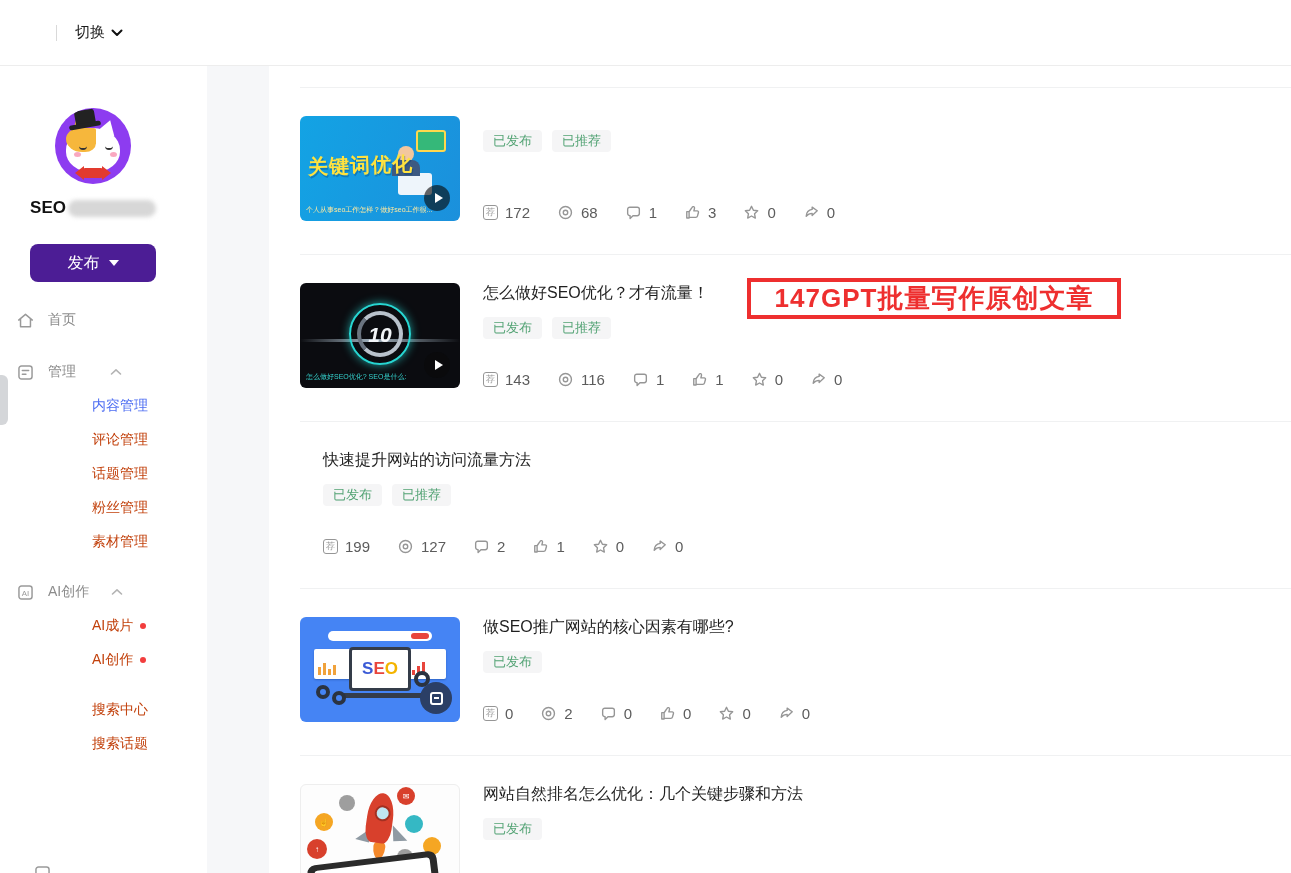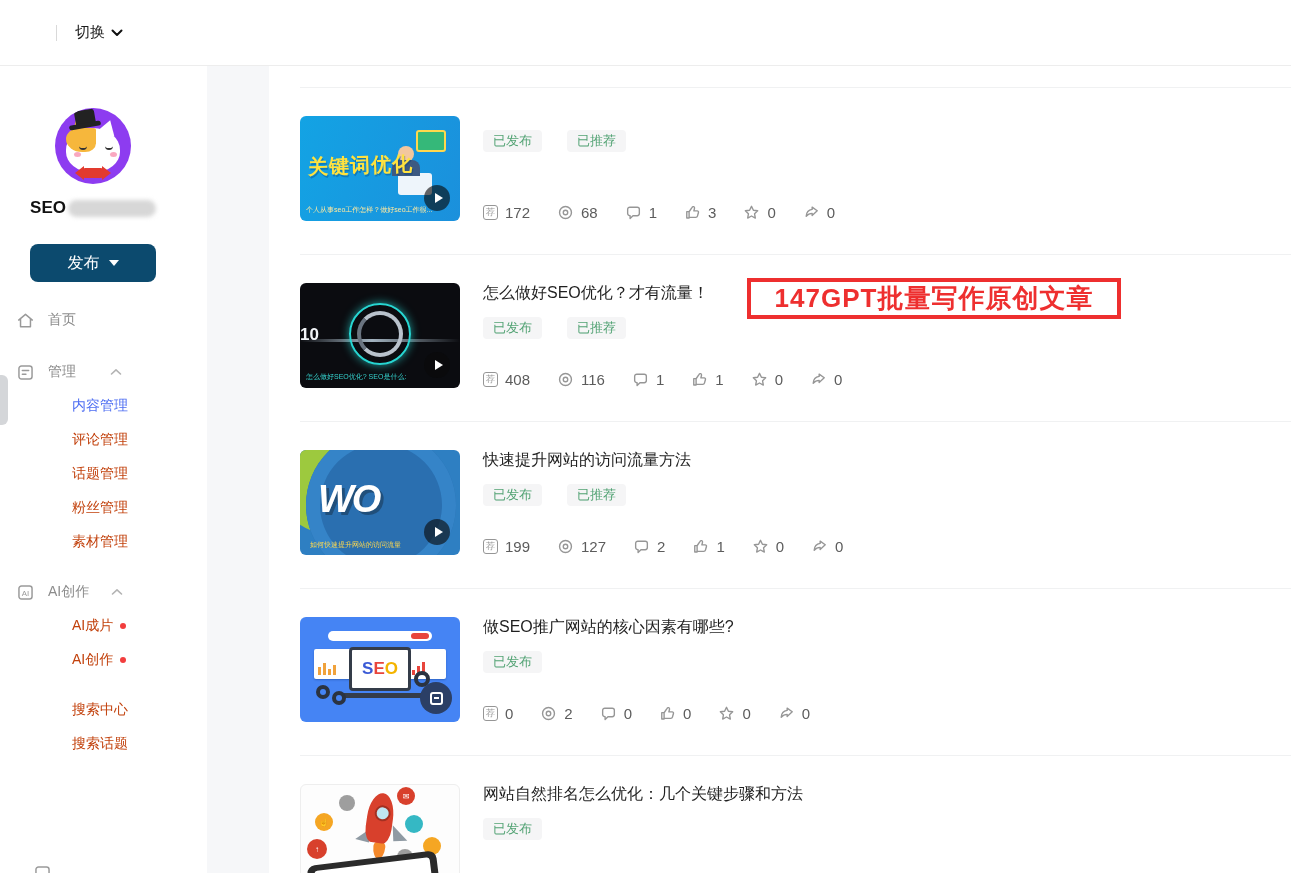--- a/index.html
+++ b/index.html
@@ -29,48 +29,48 @@
   .collapse-handle { position:absolute; left:0; top:375px; width:8px; height:50px;
                      background:#d4d6d9; border-radius:0 6px 6px 0; cursor:pointer; }
 
   .profile { width:186px; margin-top:42px; text-align:center; }
   .avatar { width:76px; height:76px; border-radius:50%; background:#8d3cf0; margin:0 auto;
             position:relative; overflow:hidden; cursor:pointer; }
   .username-row { margin-top:14px; display:flex; align-items:center; justify-content:center; gap:2px; }
   .username { font-size:17px; font-weight:bold; color:#111; }
   .username-blur { width:88px; height:17px; border-radius:9px; background:#d7d7d7; filter:blur(2px); }
 
-  .publish-btn { margin:26px 0 0 30px; width:126px; height:38px; border-radius:8px; background:#0c4a6e;
+  .publish-btn { margin:26px 0 0 30px; width:126px; height:38px; border-radius:8px; background:#4c1d95;
                  border:none; color:#fff; font-size:16px; display:flex; align-items:center;
                  justify-content:center; gap:9px; cursor:pointer; font-family:inherit; }
   .caret-down { width:0; height:0; border-left:5px solid transparent; border-right:5px solid transparent;
                 border-top:6px solid #fff; }
 
   .menu { margin-top:26px; }
   .menu-row { display:flex; align-items:center; height:24px; padding-left:16px; cursor:pointer; }
   .menu-row .label { font-size:14px; color:#8c8c8c; margin-left:13px; }
   .menu-row .chev { margin-left:34px; display:flex; }
   .menu-section { margin-top:28px; }
-  .menu-sub { display:flex; align-items:center; height:24px; padding-left:72px; margin-top:10px; cursor:pointer; }
+  .menu-sub { display:flex; align-items:center; height:24px; padding-left:92px; margin-top:10px; cursor:pointer; }
   .menu-sub:first-of-type { margin-top:13px; }
   .menu-sub .sub-label { font-size:14px; color:#c2410c; }
   .menu-sub.active .sub-label { color:#4e6ef2; }
   .red-dot { width:6px; height:6px; border-radius:50%; background:#f23d3d; margin-left:7px; }
   .section-gap { margin-top:26px; }
   .partial-icon { position:absolute; left:33px; bottom:-14px; }
 
   
   .main { position:absolute; top:66px; left:269px; right:0; bottom:0; background:#fff; padding-left:31px; }
   .list-top-divider { margin-top:21px; border-top:1px solid #f0f1f2; }
   .article-row { display:flex; padding:28px 0 33px 0; border-bottom:1px solid #f0f1f2; }
   .thumb { width:160px; height:105px; border-radius:6px; position:relative; overflow:hidden;
            flex:0 0 160px; cursor:pointer; }
   .row-right { margin-left:23px; display:flex; flex-direction:column; height:105px; flex:1; }
   .article-title { font-size:16px; color:#1f1f1f; line-height:20px; cursor:pointer; }
-  .tag-row { display:flex; gap:25px; margin-top:14px; }
+  .tag-row { display:flex; gap:10px; margin-top:14px; }
   .tag { font-size:13px; color:#53a374; background:#f5f5f6; border-radius:4px; padding:4px 10px; line-height:14px; }
   .stats-row { margin-top:auto; display:flex; align-items:center; }
   .stat { display:flex; align-items:center; gap:7px; margin-right:27px; }
   .stat .num { font-size:15px; color:#5c5c5c; }
   .rec-box { width:15px; height:15px; border:1.2px solid #969696; border-radius:3px; color:#969696;
              font-size:9px; display:flex; align-items:center; justify-content:center; line-height:1; }
 
   
   .play { position:absolute; right:10px; bottom:10px; width:26px; height:26px; border-radius:50%;
           background:rgba(10,10,10,.62); display:flex; align-items:center; justify-content:center; }
@@ -89,22 +89,22 @@
   .t1 .person-body { position:absolute; right:40px; top:44px; width:28px; height:16px; border-radius:8px 8px 0 0; background:#3d5a82; }
 
   
   .t2 { background:#0b0c10; }
   .t2 .streak { position:absolute; left:0; right:0; top:56px; height:3px;
                 background:linear-gradient(90deg,rgba(255,255,255,0) 0%,rgba(200,220,235,.8) 45%,rgba(255,255,255,0) 100%); }
   .t2 .ring-outer { position:absolute; left:50%; top:50%; width:62px; height:62px; margin:-33px 0 0 -31px;
                     border-radius:50%; border:2px solid #27d6d2; box-shadow:0 0 10px rgba(39,214,210,.7); }
   .t2 .ring-inner { position:absolute; left:50%; top:50%; width:46px; height:46px; margin:-25px 0 0 -23px;
                     border-radius:50%; border:4px solid #b9c2cc; border-left-color:#6a7480; }
-  .t2 .num10 { position:absolute; left:0; right:0; top:50%; transform:translateY(-54%); text-align:left;
-               color:#f2f5f8; font-size:17px; font-weight:bold; }
+  .t2 .num10 { position:absolute; left:0; right:0; top:50%; transform:translateY(-54%); text-align:center;
+               color:#f2f5f8; font-size:21px; font-weight:bold; font-style:italic; }
   .t2 .caption { position:absolute; left:6px; bottom:6px; font-size:7px; color:#35d3ce; white-space:nowrap; }
 
   
   .t3 { background:#2e7fc2; }
   .t3 .green-swirl { position:absolute; left:-30px; top:-45px; width:130px; height:130px; border-radius:50%;
                      background:#9dc93e; }
   .t3 .blue-disc { position:absolute; left:6px; top:-20px; width:150px; height:150px; border-radius:50%;
                    background:#2a6fb0; box-shadow:inset 0 0 0 14px #3584c8; }
   .t3 .wo { position:absolute; left:18px; top:28px; color:#fff; font-size:38px; font-weight:bold; font-style:italic;
             text-shadow:3px 3px 0 rgba(20,40,60,.45); letter-spacing:-2px; }
@@ -372,21 +372,21 @@
     </div>
     <div class="row-right">
       <div class="article-title">怎么做好SEO优化？才有流量！</div>
       <div class="tag-row">
         <span class="tag">已发布</span>
         <span class="tag">已推荐</span>
       </div>
       <div class="stats-row">
         <span class="stat">
           <span class="rec-box">荐</span>
-          <span class="num">408</span>
+          <span class="num">143</span>
         </span>
         <span class="stat">
           <svg width="17" height="17" viewBox="0 0 16 16">
               <circle cx="8" cy="8" r="5.6" fill="none" stroke="#969696" stroke-width="1.3"></circle>
               <circle cx="8" cy="8" r="2.1" fill="none" stroke="#969696" stroke-width="1.3"></circle>
             </svg>
           <span class="num">116</span>
         </span>
         <span class="stat">
           <svg width="17" height="17" viewBox="0 0 16 16">
@@ -410,29 +410,20 @@
           <svg width="17" height="17" viewBox="0 0 16 16">
               <path d="M13.4 6.4 L8.6 3 v2.1 C5 5.6 3.2 8 3 11.6 c1.5 -1.9 3.2 -2.8 5.6 -2.8 v2 z" fill="none" stroke="#969696" stroke-width="1.3" stroke-linejoin="round"></path>
             </svg>
           <span class="num">0</span>
         </span>
       </div>
     </div>
   </div>
 
   <div class="article-row">
-    <div class="thumb t3">
-      <span class="green-swirl"></span>
-      <span class="blue-disc"></span>
-      <span class="wo">WO</span>
-      <span class="caption">如何快速提升网站的访问流量</span>
-      <span class="play">
-          <i></i>
-        </span>
-    </div>
     <div class="row-right">
       <div class="article-title">快速提升网站的访问流量方法</div>
       <div class="tag-row">
         <span class="tag">已发布</span>
         <span class="tag">已推荐</span>
       </div>
       <div class="stats-row">
         <span class="stat">
           <span class="rec-box">荐</span>
           <span class="num">199</span>

